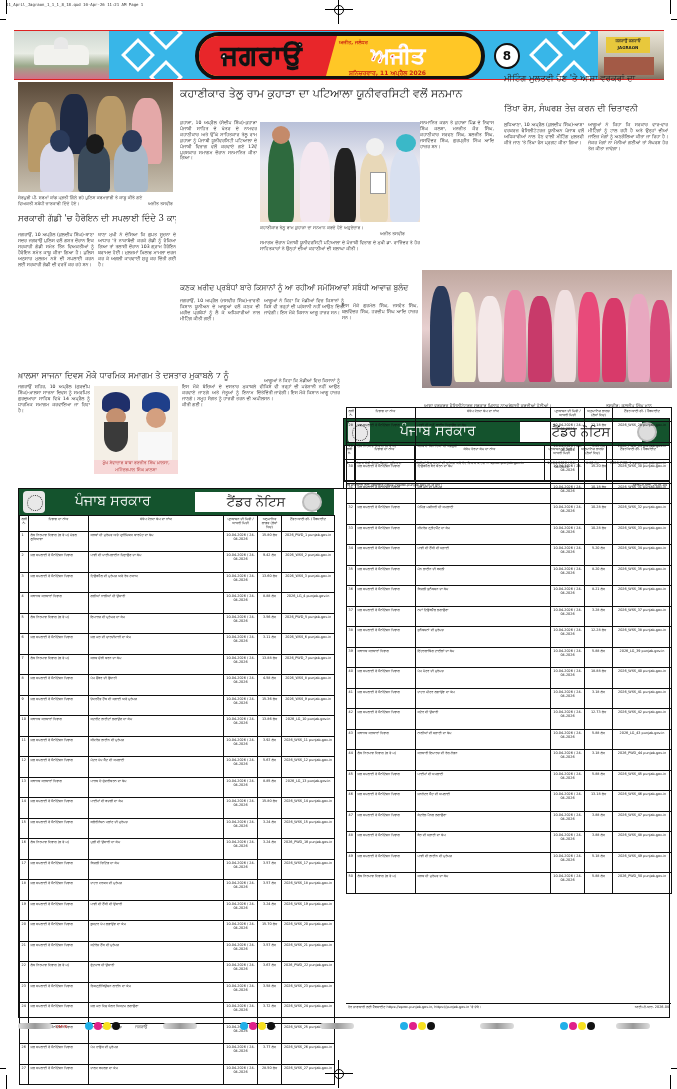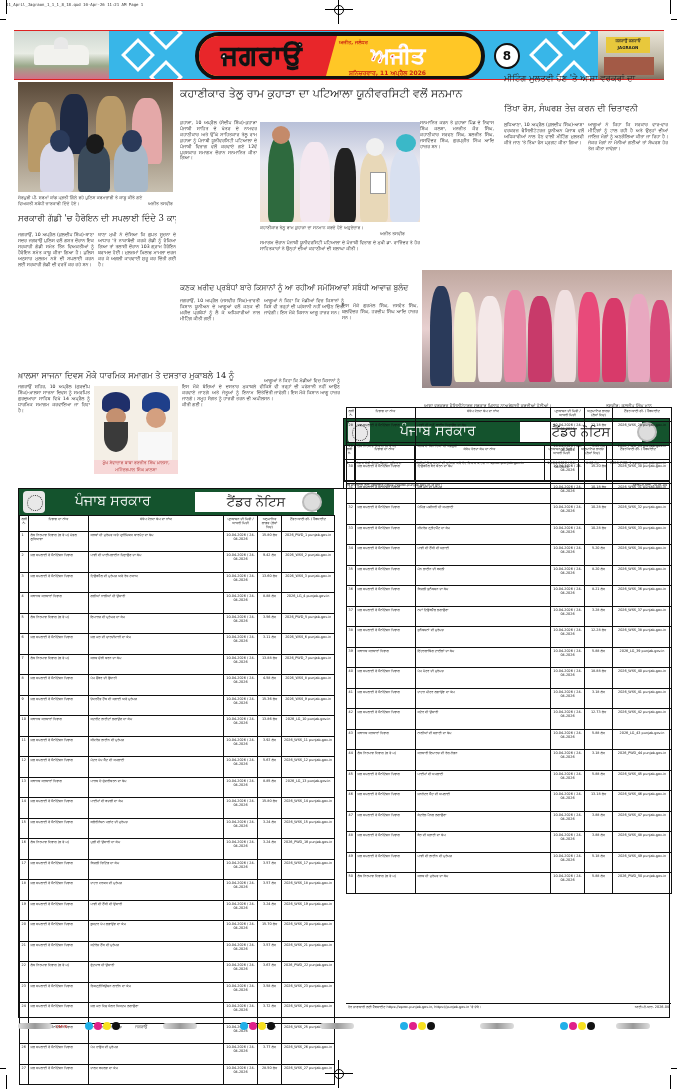--- a/index.html
+++ b/index.html
@@ -151,21 +151,21 @@
   <div class="person" style="left:106px;top:26px;width:24px;height:86px;background:#c83a6a;"></div>
   <div class="person" style="left:132px;top:20px;width:22px;height:92px;background:#f0e0e0;"></div>
   <div class="person" style="left:156px;top:22px;width:22px;height:90px;background:#e84a7a;"></div>
   <div class="person" style="left:180px;top:28px;width:24px;height:84px;background:#d83a6a;"></div>
   <div class="person" style="left:206px;top:24px;width:22px;height:88px;background:#e8a8c0;"></div>
   <div class="person" style="left:228px;top:30px;width:20px;height:82px;background:#d84a7a;"></div>
 </div>
 <div class="caption" style="left:424px;top:403px;width:180px;height:8px;">ਆਸ਼ਾ ਵਰਕਰਜ਼ ਫੈਸਿਲੀਟੇਟਰਜ਼ ਸਰਕਾਰ ਖ਼ਿਲਾਫ਼ ਨਾਅਰੇਬਾਜ਼ੀ ਕਰਦੀਆਂ ਹੋਈਆਂ।</div>
 <div class="byline" style="left:606px;top:403px;">ਤਸਵੀਰ: ਕੁਲਦੀਪ ਸਿੰਘ ਮਾਨ</div>
 
-<div class="headline" style="left:18px;top:370px;width:246px;font-size:8.2px;">ਖ਼ਾਲਸਾ ਸਾਜਨਾ ਦਿਵਸ ਮੌਕੇ ਧਾਰਮਿਕ ਸਮਾਗਮ ਤੇ ਦਸਤਾਰ ਮੁਕਾਬਲੇ 14 ਨੂੰ</div>
+<div class="headline" style="left:18px;top:370px;width:246px;font-size:8.2px;">ਖ਼ਾਲਸਾ ਸਾਜਨਾ ਦਿਵਸ ਮੌਕੇ ਧਾਰਮਿਕ ਸਮਾਗਮ ਤੇ ਦਸਤਾਰ ਮੁਕਾਬਲੇ 7 ਨੂੰ</div>
 <div class="body-col" style="left:18px;top:384px;width:72px;height:92px;">ਜਗਰਾਉਂ ਸ਼ਹਿਰ, 10 ਅਪ੍ਰੈਲ (ਗੁਰਦੀਪ ਸਿੰਘ)-ਖ਼ਾਲਸਾ ਸਾਜਨਾ ਦਿਵਸ ਨੂੰ ਸਮਰਪਿਤ ਗੁਰਦੁਆਰਾ ਸਾਹਿਬ ਵਿਖੇ 14 ਅਪ੍ਰੈਲ ਨੂੰ ਧਾਰਮਿਕ ਸਮਾਗਮ ਕਰਵਾਇਆ ਜਾ ਰਿਹਾ ਹੈ।</div>
 <div class="photo" style="left:94px;top:386px;width:84px;height:74px;background:#f4efe6;">
   <div class="head" style="left:8px;top:6px;width:28px;height:20px;background:#1f2f6a;border-radius:50% 50% 20% 20%;"></div>
   <div class="head" style="left:12px;top:22px;width:20px;height:18px;background:#c49070;"></div>
   <div style="position:absolute;left:10px;top:36px;width:24px;height:30px;background:#3a3a3a;border-radius:0 0 50% 50%;"></div>
   <div class="head" style="left:48px;top:6px;width:28px;height:20px;background:#1f3f8a;border-radius:50% 50% 20% 20%;"></div>
   <div class="head" style="left:52px;top:22px;width:20px;height:20px;background:#d4a080;"></div>
   <div style="position:absolute;left:44px;top:46px;width:34px;height:28px;background:#f8f8f8;"></div>
 </div>
 <div class="caption" style="left:94px;top:460px;width:84px;height:7px;background:#f7d8d8;color:#a22;text-align:center;">ਮੁੱਖ ਸੇਵਾਦਾਰ ਬਾਬਾ ਰਣਜੀਤ ਸਿੰਘ ਖ਼ਾਲਸਾ,</div>

